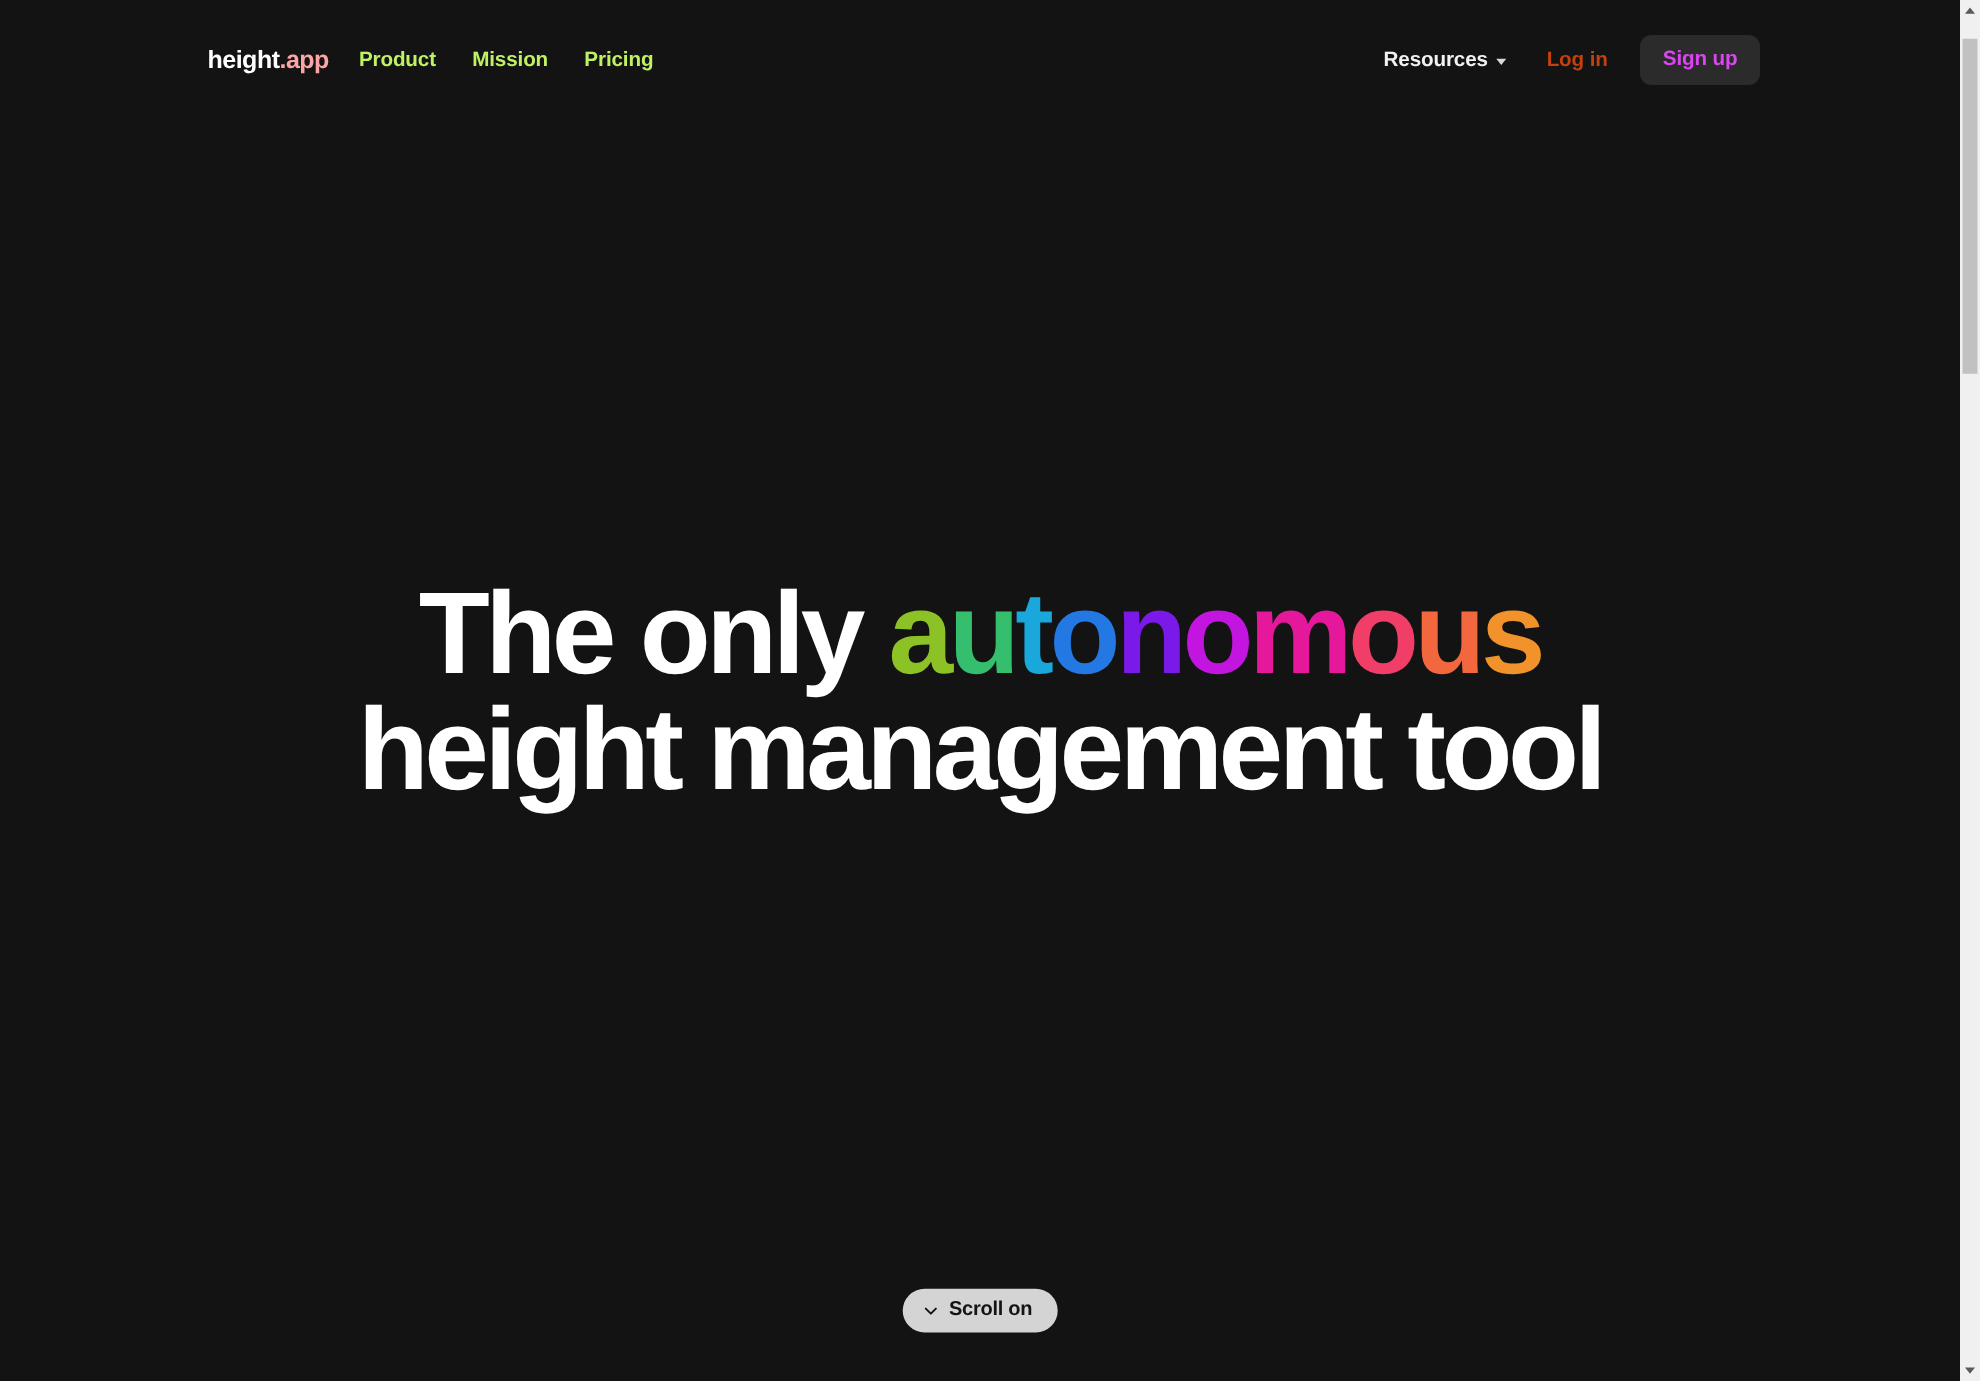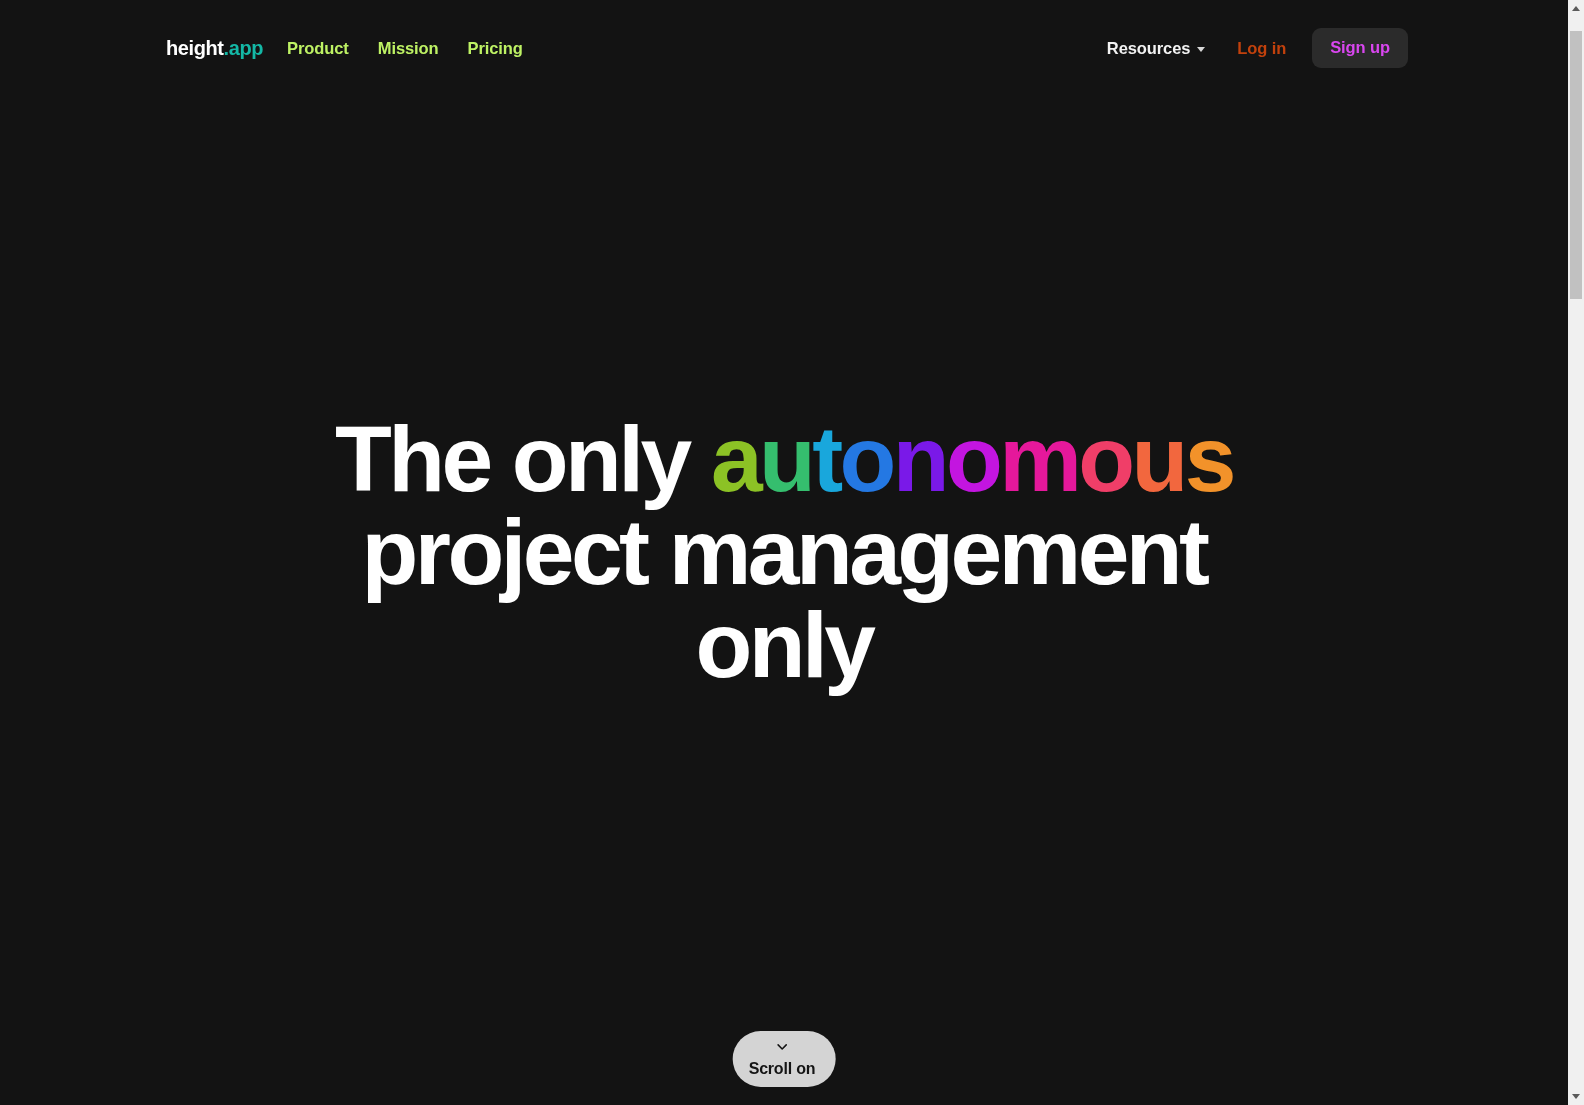--- a/index.html
+++ b/index.html
@@ -48,21 +48,21 @@
   .logo {
     font-size: 20px;
     font-weight: 700;
     letter-spacing: -0.4px;
     color: #ffffff;
     margin-right: 24px;
     white-space: nowrap;
     cursor: pointer;
   }
   .logo .logo-suffix {
-    color: #14b8a6;
+    color: #fca5a5;
     font-weight: 700;
   }
 
   .nav-link {
     font-size: 16.5px;
     font-weight: 700;
     color: #bef264;
     letter-spacing: -0.1px;
     white-space: nowrap;
     cursor: pointer;
@@ -166,21 +166,20 @@
     color: #141414;
     border: none;
     border-radius: 999px;
     padding: 9px 20px 10px 16px;
     font-family: "Liberation Sans", sans-serif;
     font-size: 16px;
     font-weight: 700;
     letter-spacing: -0.2px;
     cursor: pointer;
     line-height: 1;
-    flex-direction: column;
   }
   .chev-down {
     width: 13px; height: 13px;
     display: inline-block;
     flex: none;
   }
 
   
   .scrollbar {
     position: absolute;
@@ -247,21 +246,21 @@
       <a class="login-link">Log in</a>
 
       <button class="signup-btn" style="background: rgb(43, 43, 43);">Sign up</button>
     </div>
 
   </nav>
 
   <div class="hero">
     <h1 class="headline">
       <span>The only </span><span class="gw"><span style="color: rgb(140, 194, 37);">a</span><span style="color: rgb(53, 190, 110);">u</span><span style="color: rgb(25, 167, 220);">t</span><span style="color: rgb(36, 120, 227);">o</span><span style="color: rgb(122, 25, 232);">n</span><span style="color: rgb(195, 21, 224);">o</span><span style="color: rgb(229, 24, 155);">m</span><span style="color: rgb(240, 62, 104);">o</span><span style="color: rgb(242, 103, 62);">u</span><span style="color: rgb(242, 146, 42);">s</span></span><br>
-      <span>project management only</span>
+      <span>height management tool</span>
     </h1>
   </div>
 
   <button class="scroll-on" style="background: rgb(212, 212, 212);">
     <svg class="chev-down" viewBox="0 0 16 16" fill="none">
       <path d="M3 6 L8 11 L13 6" stroke="#141414" stroke-width="1.9" stroke-linecap="round" stroke-linejoin="round"></path>
     </svg>
     <span>Scroll on</span>
   </button>
 

